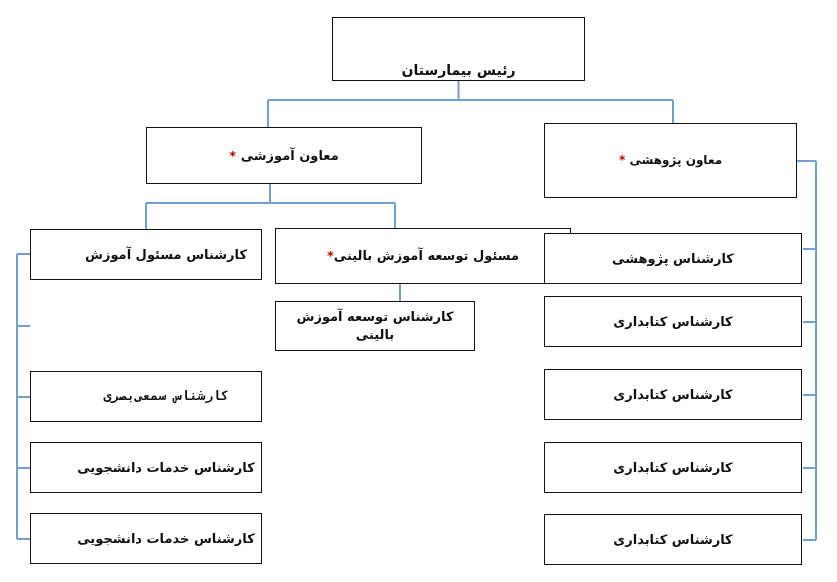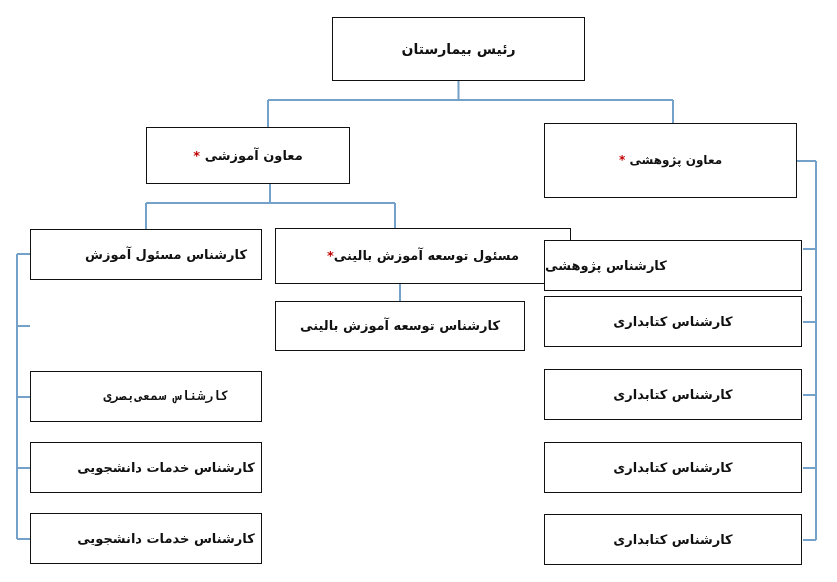--- a/index.html
+++ b/index.html
@@ -22,29 +22,29 @@
     justify-content:center;
     text-align:center;
     direction:rtl;
     color:#111111;
     font-weight:bold;
     font-size:13px;
     line-height:1.35;
     box-sizing:border-box;
   }
   .box .mark{color:#c00000;font-weight:bold;}
-  .root{left:332px;top:17px;width:253px;height:64px;font-size:14px;}
-  .deputy-edu{left:146px;top:127px;width:204px;height:57px;}
+  .root{left:332px;top:17px;width:253px;height:64px;font-size:14px;justify-content:flex-end;}
+  .deputy-edu{left:146px;top:127px;width:276px;height:57px;}
   .deputy-res{left:544px;top:123px;width:253px;height:75px;font-size:12px;}
   .mid1{left:275px;top:228px;width:296px;height:56px;}
-  .mid2{left:275px;top:301px;width:250px;height:50px;}
+  .mid2{left:275px;top:301px;width:200px;height:50px;}
   .lcol{left:30px;width:232px;height:51px;padding-left:40px;}
   .l0{top:229px;}.l1{top:300px;}.l2{top:371px;font-family:Liberation Mono, monospace;}.l3{top:442px;}.l4{top:513px;}
   .rcol{left:544px;width:258px;height:51px;}
-  .r0{top:240px;align-items:flex-end;}.r1{top:296px;}.r2{top:369px;}.r3{top:442px;}.r4{top:514px;}
+  .r0{top:233px;}.r1{top:296px;}.r2{top:369px;}.r3{top:442px;}.r4{top:514px;}
 </style>
 </head>
 <body>
 
 <div class="canvas">
 
   <svg class="wires" viewBox="0 0 837 582" aria-hidden="true">
     <path d="M458.5,81 V100 M268,100 H673 M268,100 V127 M673,100 V123"></path>
     <path d="M270,184 V203 M146,203 H395 M146,203 V229 M395,203 V228"></path>
     <path d="M400,284 V301"></path>

